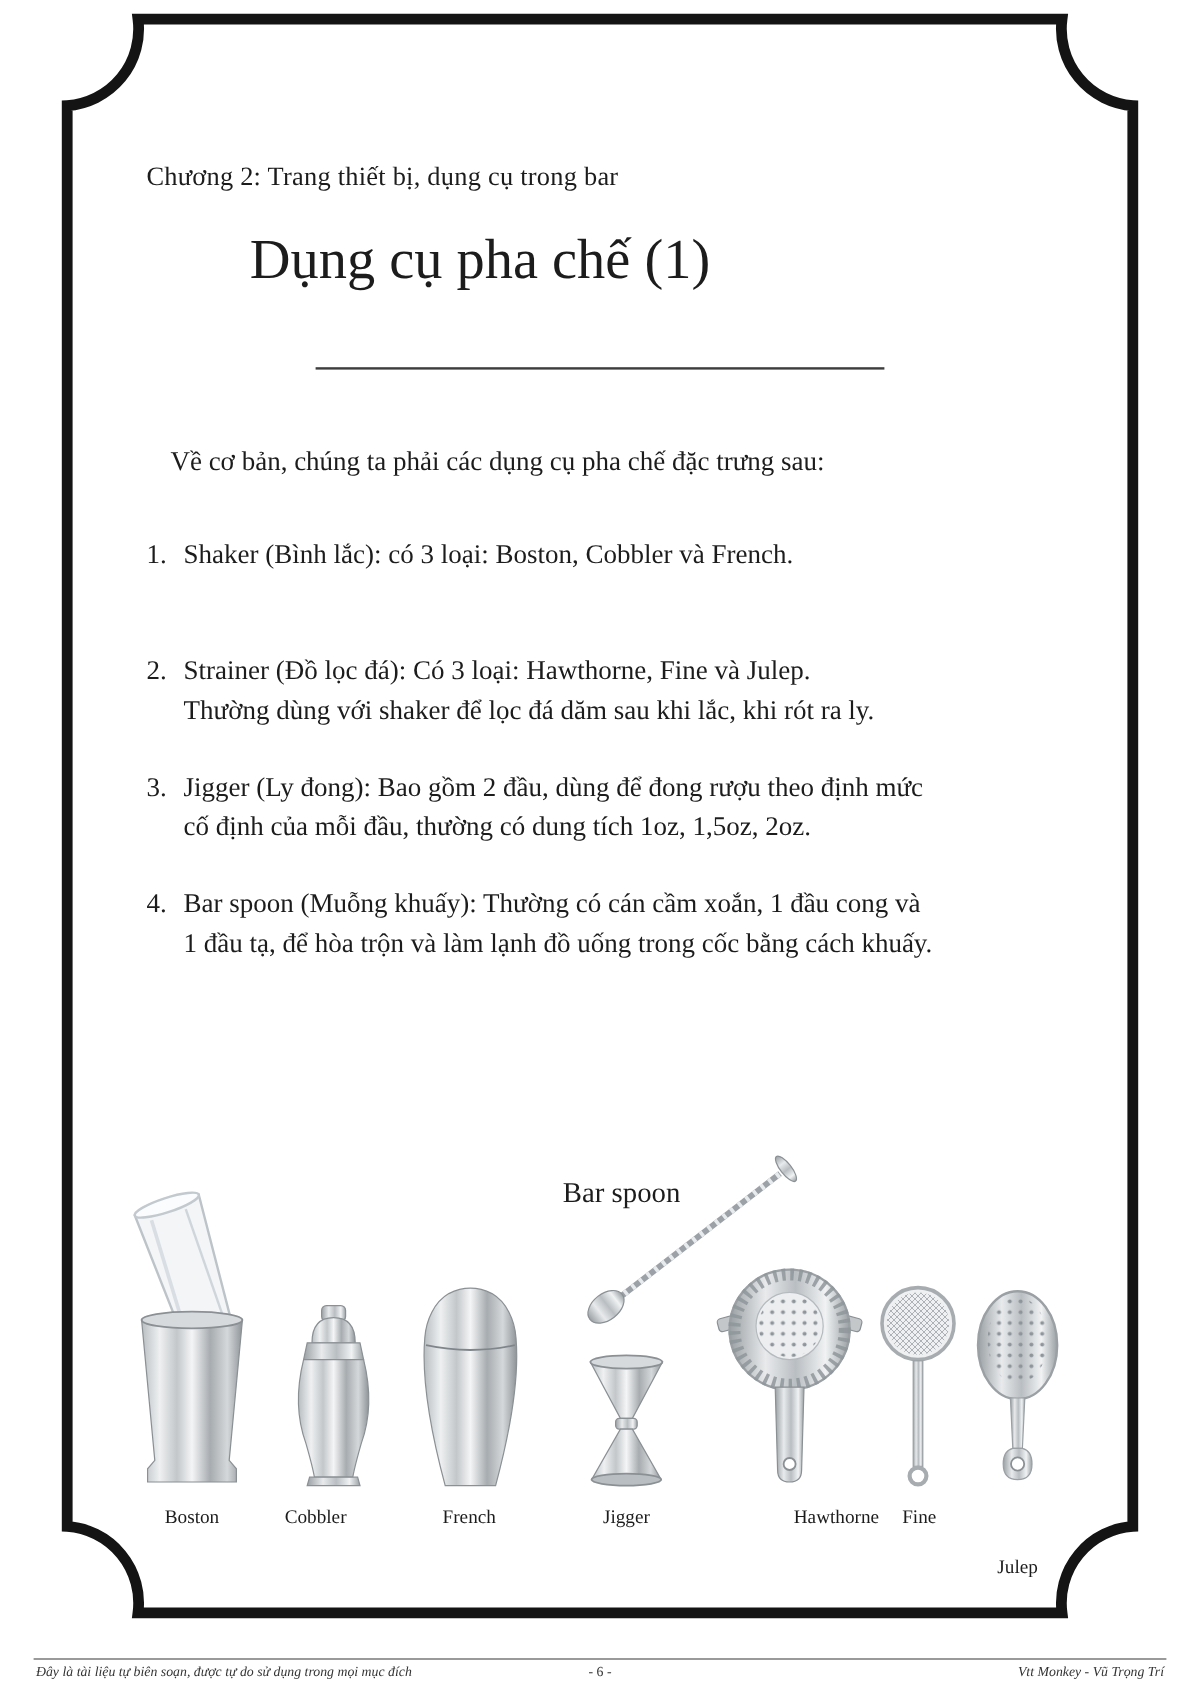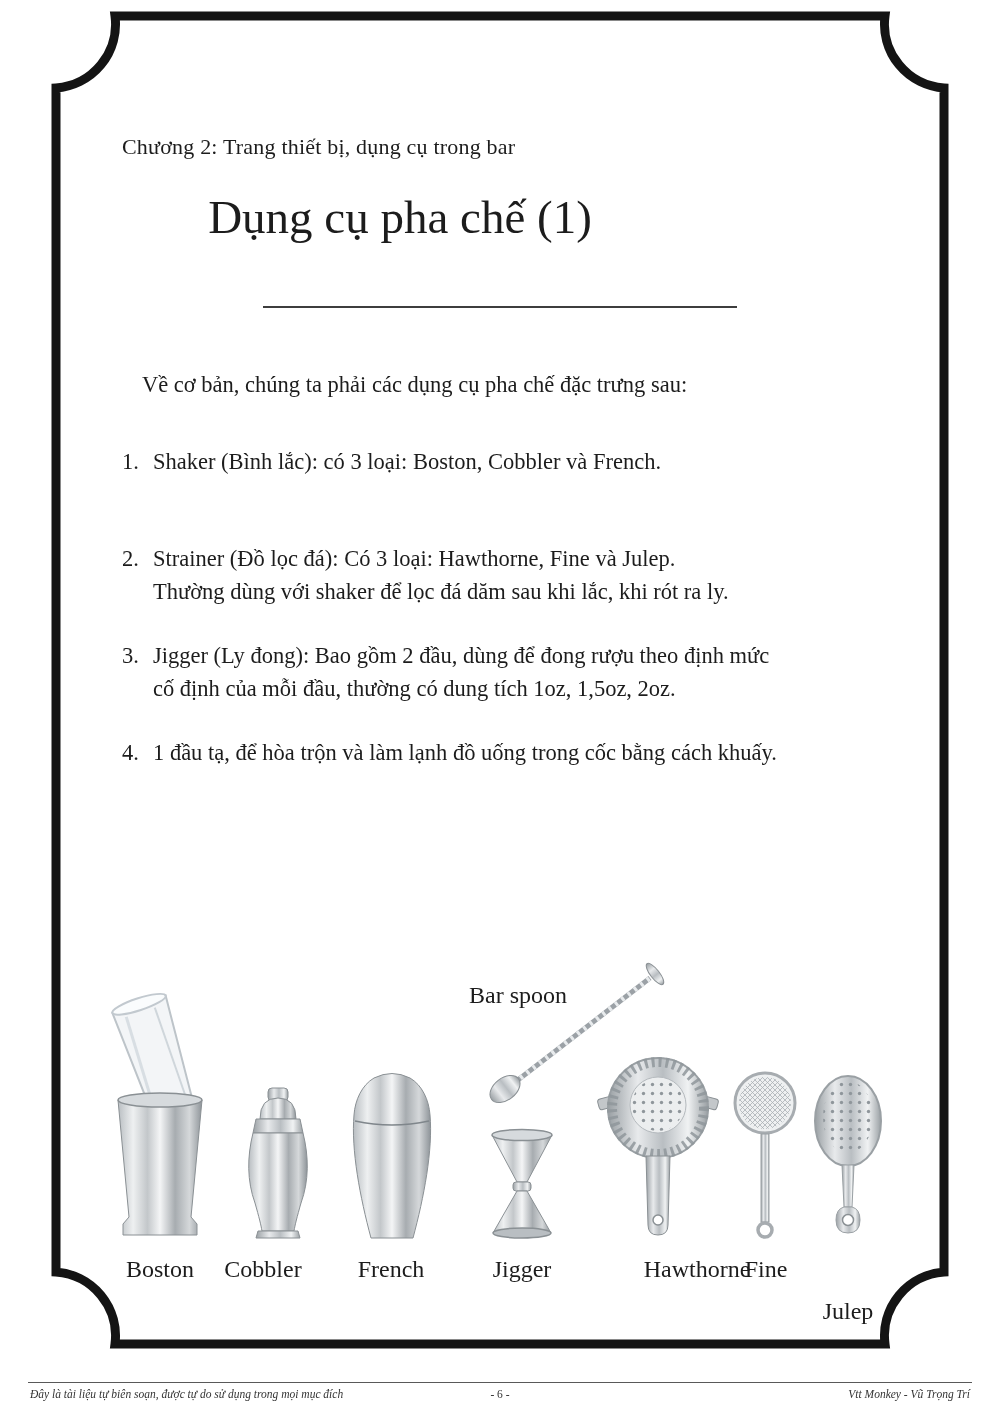--- a/index.html
+++ b/index.html
@@ -24,21 +24,21 @@
   .list-item .num { width: 31px; flex: 0 0 31px; }
   .item-1 { top: 446px; }
   .item-2 { top: 543px; }
   .item-3 { top: 640px; }
   .item-4 { top: 737px; }
 
   .barspoon-label { top: 982px; left: 518px; transform: translateX(-50%); font-size: 24px; }
 
   .tools-svg { position: absolute; left: 0; top: 945px; width: 1000px; height: 330px; }
 
-  .tool-label { top: 1256px; transform: translateX(-50%); font-size: 24px; white-space: nowrap; }
+  .tool-label { top: 1256px; transform: translateX(-50%); font-size: 16px; white-space: nowrap; }
   .lbl-boston    { left: 160px; }
   .lbl-cobbler   { left: 263px; }
   .lbl-french    { left: 391px; }
   .lbl-jigger    { left: 522px; }
   .lbl-hawthorne { left: 661px; margin-left: 36px; }
   .lbl-fine      { left: 766px; }
   .lbl-julep     { left: 848px; margin-top: 42px; }
 
   .footer-rule { left: 28px; top: 1382px; width: 944px; height: 1px; background: #595959; }
   .footer-text { top: 1388px; font-size: 11.5px; font-style: italic; color: #333; }
@@ -75,20 +75,21 @@
 <div class="abs list-item item-3">
   <span class="num">3.</span>
   <span class="lines">
     <div>Jigger (Ly đong): Bao gồm 2 đầu, dùng để đong rượu theo định mức</div>
     <div>cố định của mỗi đầu, thường có dung tích 1oz, 1,5oz, 2oz.</div>
   </span>
 </div>
 <div class="abs list-item item-4">
   <span class="num">4.</span>
   <span class="lines">
+    <div>Bar spoon (Muỗng khuấy): Thường có cán cầm xoắn, 1 đầu cong và</div>
     <div>1 đầu tạ, để hòa trộn và làm lạnh đồ uống trong cốc bằng cách khuấy.</div>
   </span>
 </div>
 
 <div class="abs barspoon-label">Bar spoon</div>
 
 <svg class="tools-svg" viewBox="0 0 1000 330">
   <defs>
     <linearGradient id="met" x1="0" y1="0" x2="1" y2="0">
       <stop offset="0" stop-color="#b9bec2"></stop>

